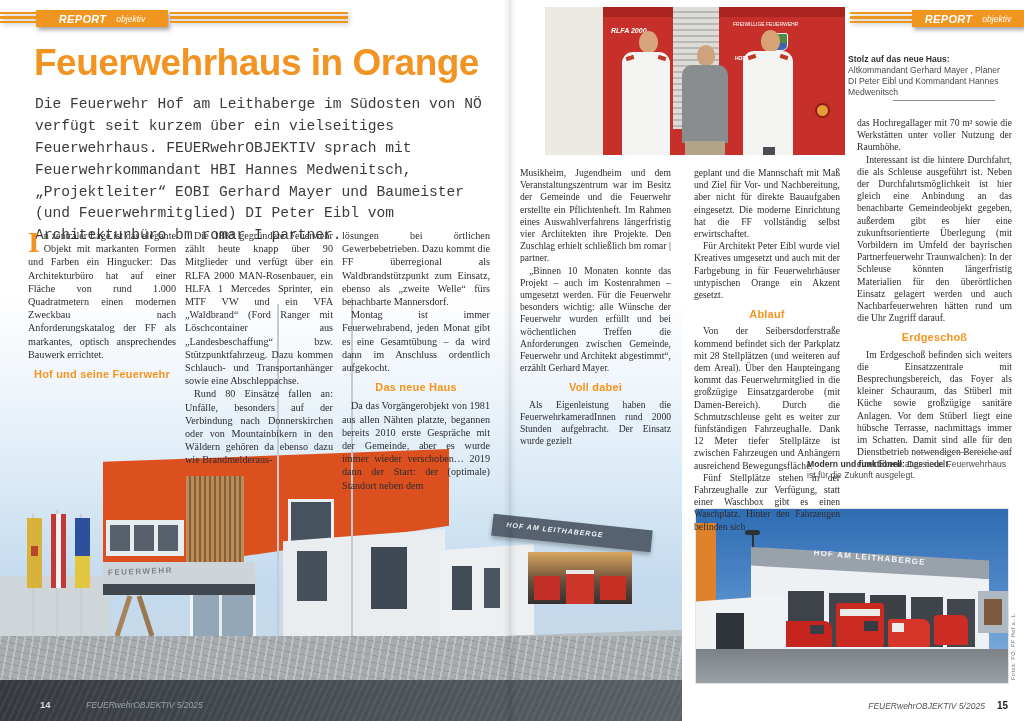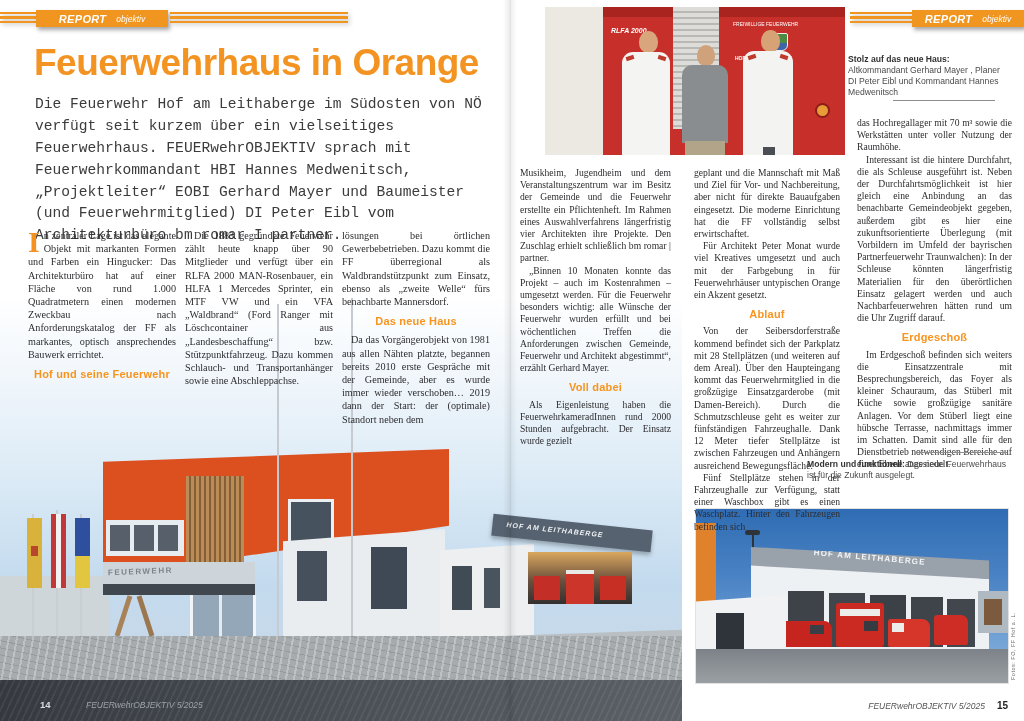--- a/index.html
+++ b/index.html
@@ -183,24 +183,26 @@
   <div class="abs asphalt-dark" style="left:0;top:384px;width:682px;height:41px;"></div>
 </div>
 
 <div class="abs col pg1" style="left:28px;top:229px;">
   <p><span class="dropcap">I</span><span>n zentraler Lage ist das elegante Objekt mit markanten Formen und Farben ein Hingucker: Das Architekturbüro hat auf einer Fläche von rund 1.000 Quadratmetern einen modernen Zweckbau nach Anforderungskatalog der FF als markantes, optisch ansprechendes Bauwerk errichtet.</span></p>
   <h4 class="colhead">Hof und seine Feuerwehr</h4>
 </div>
 
 <div class="abs col pg1" style="left:185px;top:229px;">
   <p class="ind">Die 1883 gegründete Feuerwehr zählt heute knapp über 90 Mitglieder und verfügt über ein RLFA 2000 MAN-Rosenbauer, ein HLFA 1 Mercedes Sprinter, ein MTF VW und ein VFA „Waldbrand“ (Ford Ranger mit Löschcontainer aus „Landesbeschaffung“ bzw. Stützpunktfahrzeug. Dazu kommen Schlauch- und Transportanhänger sowie eine Abschleppachse.</p>
+  <p class="ind">Rund 80 Einsätze fallen an: Unfälle, besonders auf der Verbindung nach Donnerskirchen oder von Mountainbikern in den Wäldern gehören da ebenso dazu wie Brandmelderaus-</p>
 </div>
 
 <div class="abs col pg1" style="left:342px;top:229px;">
   <p>lösungen bei örtlichen Gewerbebetrieben. Dazu kommt die FF überregional als Waldbrandstützpunkt zum Einsatz, ebenso als „zweite Welle“ fürs benachbarte Mannersdorf.</p>
+  <p class="ind">Montag ist immer Feuerwehrabend, jeden Monat gibt es eine Gesamtübung – da wird dann im Anschluss ordentlich aufgekocht.</p>
   <h4 class="colhead">Das neue Haus</h4>
   <p class="ind">Da das Vorgängerobjekt von 1981 aus allen Nähten platzte, begannen bereits 2010 erste Gespräche mit der Gemeinde, aber es wurde immer wieder verschoben… 2019 dann der Start: der (optimale) Standort neben dem</p>
 </div>
 
 <div class="abs" style="left:40px;top:699px;z-index:30;font-weight:bold;font-size:9.5px;color:#d8dce0;">14</div>
 <div class="abs footer-mag" style="left:86px;top:700px;z-index:30;color:#9ba1a8;">FEUERwehrOBJEKTIV 5/2025</div>
 
 <div class="abs" style="left:850px;top:9px;width:174px;height:20px;z-index:20;">
   <div class="abs ribbon-stripes" style="left:0;top:3px;width:62px;"></div>
   <div class="abs ribbon-bar" style="left:62px;top:1px;width:112px;">
@@ -249,21 +251,21 @@
 
 <div class="abs col pg2" style="left:520px;top:167px;width:151px;">
   <p>Musikheim, Jugendheim und dem Veranstaltungszentrum war im Besitz der Gemeinde und die Feuerwehr erstellte ein Pflichtenheft. Im Rahmen eines Auswahlverfahrens längerfristig vier Architekten ihre Projekte. Den Zuschlag erhielt schließlich bm romar | partner.</p>
   <p class="ind">„Binnen 10 Monaten konnte das Projekt – auch im Kostenrahmen – umgesetzt werden. Für die Feuerwehr besonders wichtig: alle Wünsche der Feuerwehr wurden erfüllt und bei wöchentlichen Treffen die Anforderungen zwischen Gemeinde, Feuerwehr und Architekt abgestimmt“, erzählt Gerhard Mayer.</p>
   <h4 class="colhead">Voll dabei</h4>
   <p class="ind">Als Eigenleistung haben die FeuerwehrkameradInnen rund 2000 Stunden aufgebracht. Der Einsatz wurde gezielt</p>
 </div>
 
 <div class="abs col pg2" style="left:694px;top:167px;width:146px;">
   <p>geplant und die Mannschaft mit Maß und Ziel für Vor- und Nachbereitung, aber nicht für direkte Bauaufgaben eingesetzt. Die moderne Einrichtung hat die FF vollständig selbst erwirtschaftet.</p>
-  <p class="ind">Für Architekt Peter Monat wurde viel Kreatives umgesetzt und auch mit der Farbgebung in für Feuerwehrhäuser untypischen Orange ein Akzent gesetzt.</p>
+  <p class="ind">Für Architekt Peter Eibl wurde viel Kreatives umgesetzt und auch mit der Farbgebung in für Feuerwehrhäuser untypischen Orange ein Akzent gesetzt.</p>
   <h4 class="colhead">Ablauf</h4>
   <p class="ind">Von der Seibersdorferstraße kommend befindet sich der Parkplatz mit 28 Stellplätzen (und weiteren auf dem Areal). Über den Haupteingang kommt das Feuerwehrmitglied in die großzügige Einsatzgarderobe (mit Damen-Bereich). Durch die Schmutzschleuse geht es weiter zur fünfständigen Fahrzeughalle. Dank 12 Meter tiefer Stellplätze ist zwischen Fahrzeugen und Anhängern ausreichend Bewegungsfläche.</p>
   <p class="ind">Fünf Stellplätze stehen in der Fahrzeughalle zur Verfügung, statt einer Waschbox gibt es einen Waschplatz. Hinter den Fahrzeugen befinden sich</p>
 </div>
 
 <div class="abs col pg2" style="left:857px;top:117px;width:155px;">
   <p>das Hochregallager mit 70 m³ sowie die Werkstätten unter voller Nutzung der Raumhöhe.</p>
   <p class="ind">Interessant ist die hintere Durchfahrt, die als Schleuse ausgeführt ist. Neben der Durchfahrtsmöglichkeit ist hier gleich eine Anbindung an das benachbarte Gemeindeobjekt gegeben, außerdem gibt es hier eine zukunftsorientierte Überlegung (mit Vorbildern im Umfeld der bayrischen Partnerfeuerwehr Traunwalchen): In der Schleuse könnten längerfristig Materialien für den überörtlichen Einsatz gelagert werden und auch Nachbarfeuerwehren hätten rund um die Uhr Zugriff darauf.</p>
   <h4 class="colhead">Erdgeschoß</h4>
   <p class="ind">Im Erdgeschoß befinden sich weiters die Einsatzzentrale mit Besprechungsbereich, das Foyer als kleiner Schauraum, das Stüberl mit Küche sowie großzügige sanitäre Anlagen. Vor dem Stüberl liegt eine hübsche Terrasse, nachmittags immer im Schatten. Damit sind alle für den Dienstbetrieb notwendigen Bereiche auf einer Ebene angesiedelt.</p>

